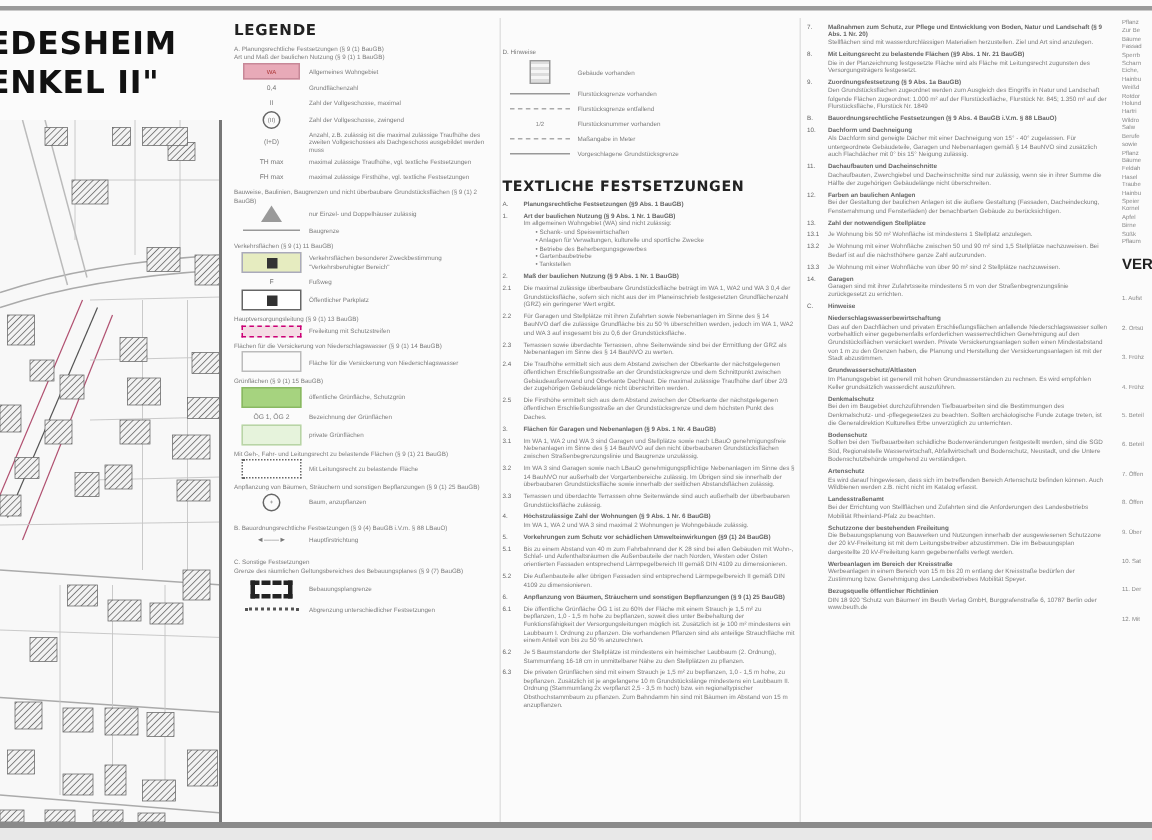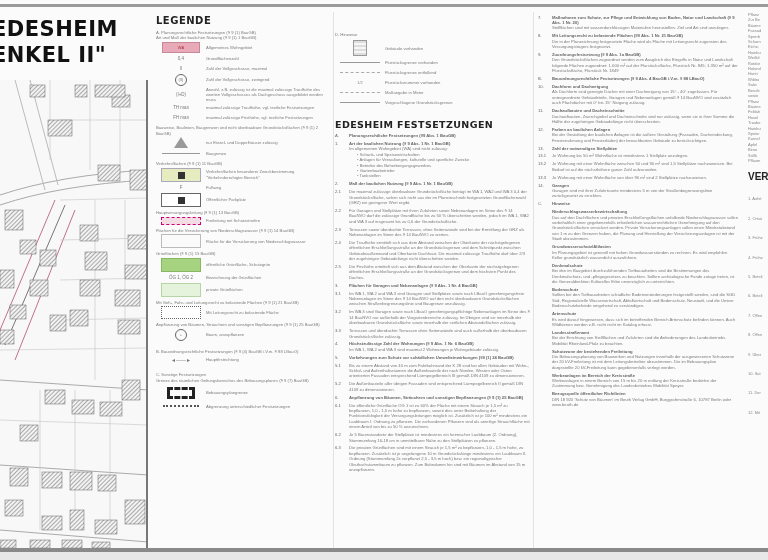--- a/index.html
+++ b/index.html
@@ -347,21 +347,21 @@
         </div>
       <div class="hin-txt">Maßangabe in Meter</div>
     </div>
     <div class="hin-row">
       <div class="hin-sym">
           <span class="hline"></span>
         </div>
       <div class="hin-txt">Vorgeschlagene Grundstücksgrenze</div>
     </div>
 
-    <h2 class="h-big">EDESHEIM FESTSETZUNGEN</h2>
+    <h2 class="h-big">TEXTLICHE FESTSETZUNGEN</h2>
 
     <div id="tf-sections">
         <div class="sec">
           <div class="sec-num">A.</div>
           <div class="sec-body">
             <div class="sec-title">Planungsrechtliche Festsetzungen (§9 Abs. 1 BauGB)</div>
           </div>
         </div>
         <div class="sec">
           <div class="sec-num">1.</div>

